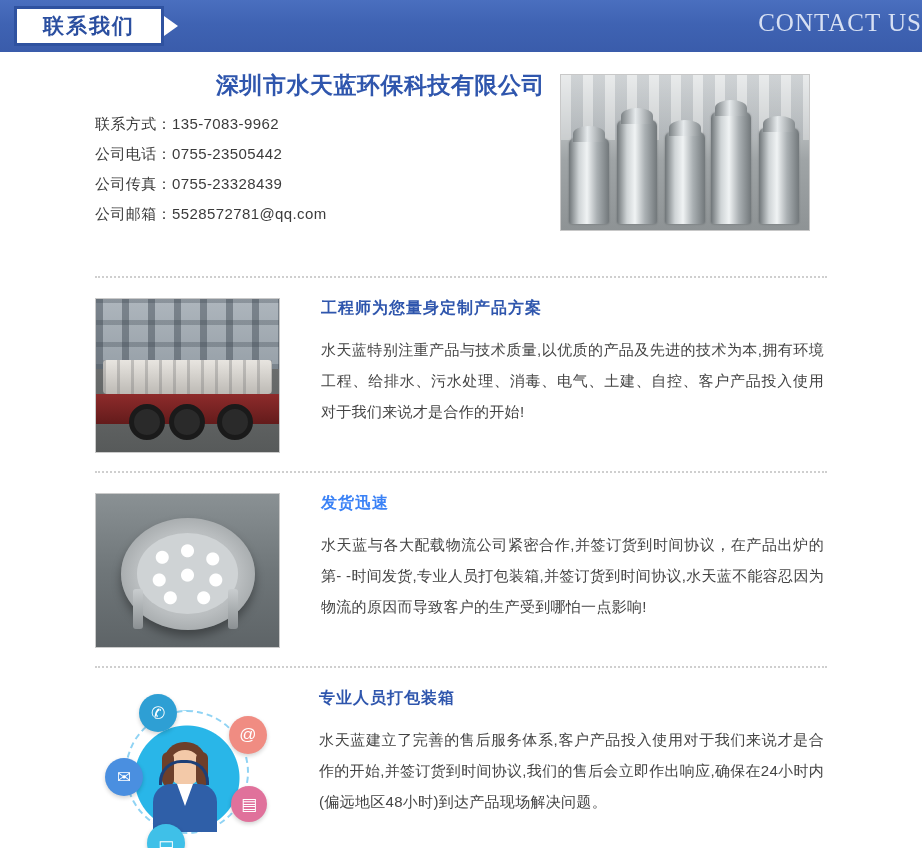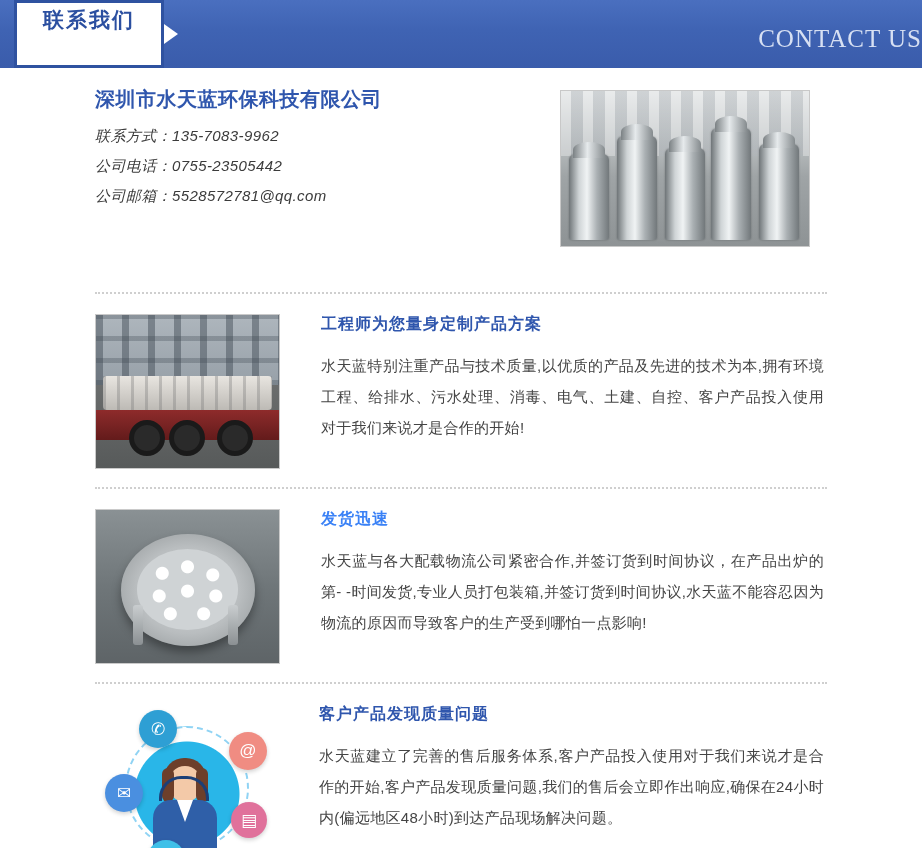--- a/index.html
+++ b/index.html
@@ -12,23 +12,24 @@
     background: #ffffff;
     font-family: "Liberation Sans", "DejaVu Sans", sans-serif;
     color: #333;
     position: relative;
     overflow: hidden;
   }
 
   
   .header {
     position: relative;
-    height: 68px;
+    height: 52px;
     background: linear-gradient(to bottom, #4a6fbf 0%, #3f63b3 45%, #3a5cab 100%);
     display: flex;
+    align-items: center;
     overflow: hidden;
   }
   .header-tab {
     position: relative;
     margin-left: 14px;
     background: #ffffff;
     border: 3px solid #2f52a0;
     padding: 5px 26px;
     font-size: 21px;
     font-weight: bold;
@@ -65,31 +66,31 @@
     position: relative;
     padding: 18px 0 16px 0;
     min-height: 190px;
   }
   .contact-text {
     margin-left: 95px;
     width: 450px;
   }
   .company-name {
     color: #2f56ad;
-    font-size: 20px;
+    font-size: 23px;
     font-weight: bold;
     margin-bottom: 14px;
     letter-spacing: 0.5px;
+    text-align: right;
   }
   .contact-line {
     font-size: 15px;
     color: #3b3b3b;
     margin-bottom: 11px;
     letter-spacing: 0.4px;
-    font-style: italic;
   }
   .contact-photo {
     position: absolute;
     right: 112px;
     top: 22px;
     width: 248px;
     height: 155px;
     border: 1px solid #c8c8c8;
     overflow: hidden;
     background: #b9bcbd;
@@ -325,20 +326,21 @@
     <span class="header-tab-arrow"></span>
   </div>
   <div class="header-en">CONTACT US</div>
 </div>
 
 <div class="contact">
   <div class="contact-text">
     <div class="company-name">深圳市水天蓝环保科技有限公司</div>
     <div class="contact-line">联系方式：135-7083-9962</div>
     <div class="contact-line">公司电话：0755-23505442</div>
+    <div class="contact-line">公司传真：0755-23328439</div>
     <div class="contact-line">公司邮箱：5528572781@qq.com</div>
   </div>
   <div class="contact-photo">
     <div class="photo-tanks">
       <div class="tank t1"></div>
       <div class="tank t2"></div>
       <div class="tank t3"></div>
       <div class="tank t4"></div>
       <div class="tank t5"></div>
     </div>
@@ -389,16 +391,16 @@
     <div class="svc-mic"></div>
     <div class="svc-body"></div>
     <div class="svc-collar"></div>
     <div class="bubble b-phone">✆</div>
     <div class="bubble b-at">@</div>
     <div class="bubble b-mail">✉</div>
     <div class="bubble b-doc">▤</div>
     <div class="bubble b-chat">▭</div>
   </div>
   <div class="feature-body">
-    <div class="feature-title">客户产品发现质量问题</div>
-    <div class="feature-desc">水天蓝建立了完善的售后服务体系,客户产品投入使用对于我们来说才是合作的开始,客户产品发现质量问题,我们的售后会立即作出响应,确保在24小时内(偏远地区48小时)到达产品现场解决问题。</div>
+    <div class="feature-title">专业人员打包装箱</div>
+    <div class="feature-desc">水天蓝建立了完善的售后服务体系,客户产品投入使用对于我们来说才是合作的开始,并签订货到时间协议,我们的售后会立即作出响应,确保在24小时内(偏远地区48小时)到达产品现场解决问题。</div>
   </div>
 </div>
 
 </body></html>

